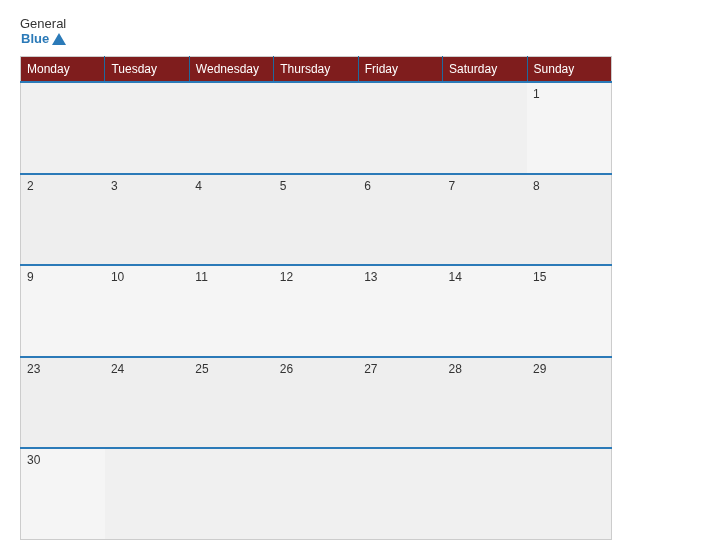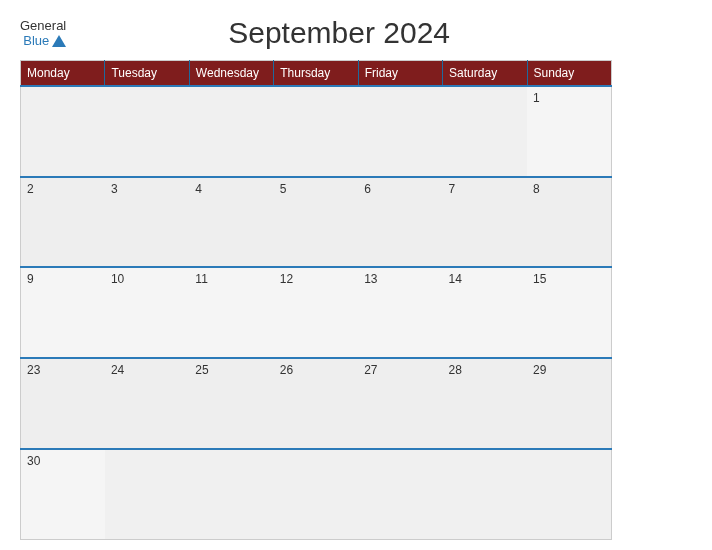--- a/index.html
+++ b/index.html
@@ -80,26 +80,25 @@
   </style>
 </head>
 <body>
 
 <div class="page">
   <div class="header">
     <div class="logo">
       <div style="display:flex;flex-direction:column;align-items:flex-end;">
         <div style="font-size:13px;color:#333;">General</div>
         <div style="display:flex;align-items:center;gap:2px;">
-          <div style="font-size:13px;font-weight:normal;color:#2b7ab8;">Blue</div>
+          <div style="font-size:13px;font-weight:bold;color:#2b7ab8;">Blue</div>
           <div style="width:0;height:0;border-left:7px solid transparent;border-right:7px solid transparent;border-bottom:12px solid #2b7ab8;margin-left:1px;"></div>
         </div>
       </div>
     </div>
-    <div class="title">September 2024</div>
   </div>
 
   <table class="calendar">
     <thead>
       <tr>
         <th>Monday</th>
         <th>Tuesday</th>
         <th>Wednesday</th>
         <th>Thursday</th>
         <th>Friday</th>

